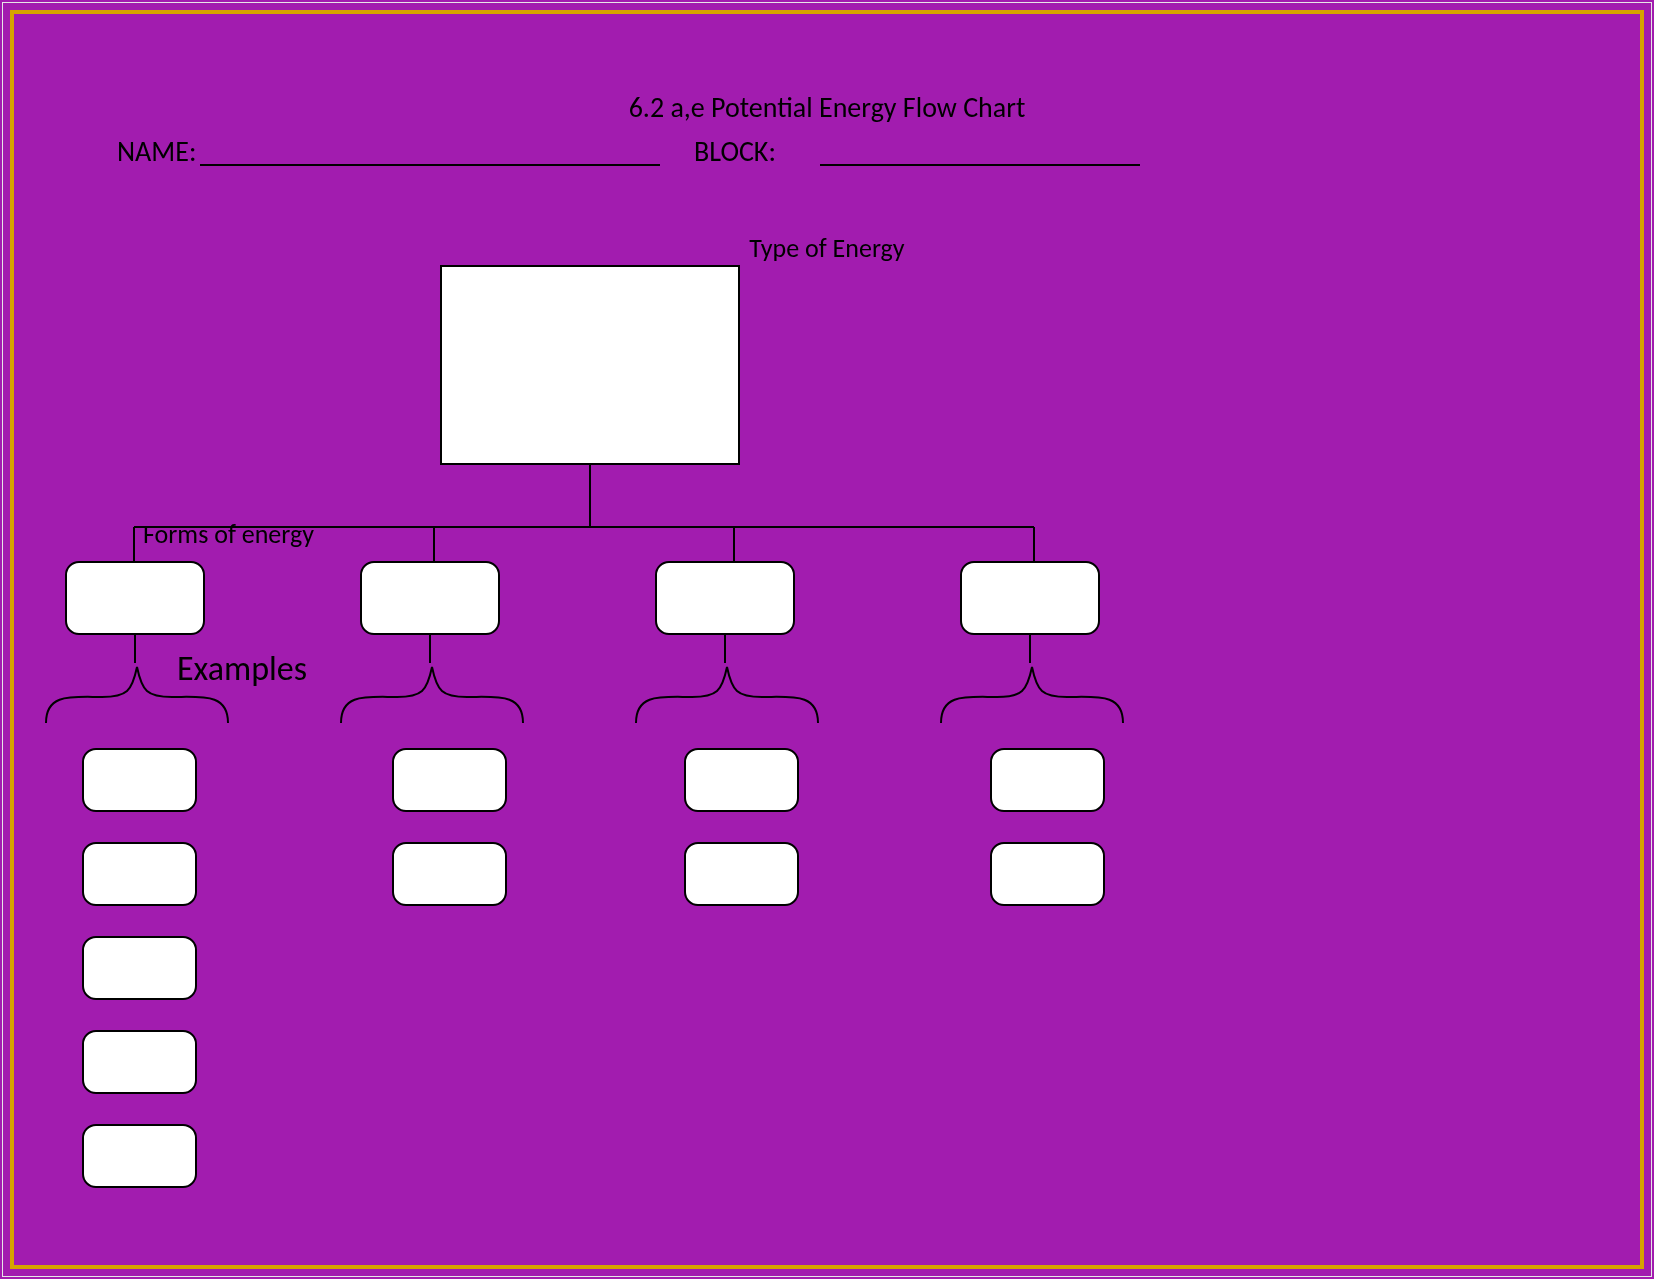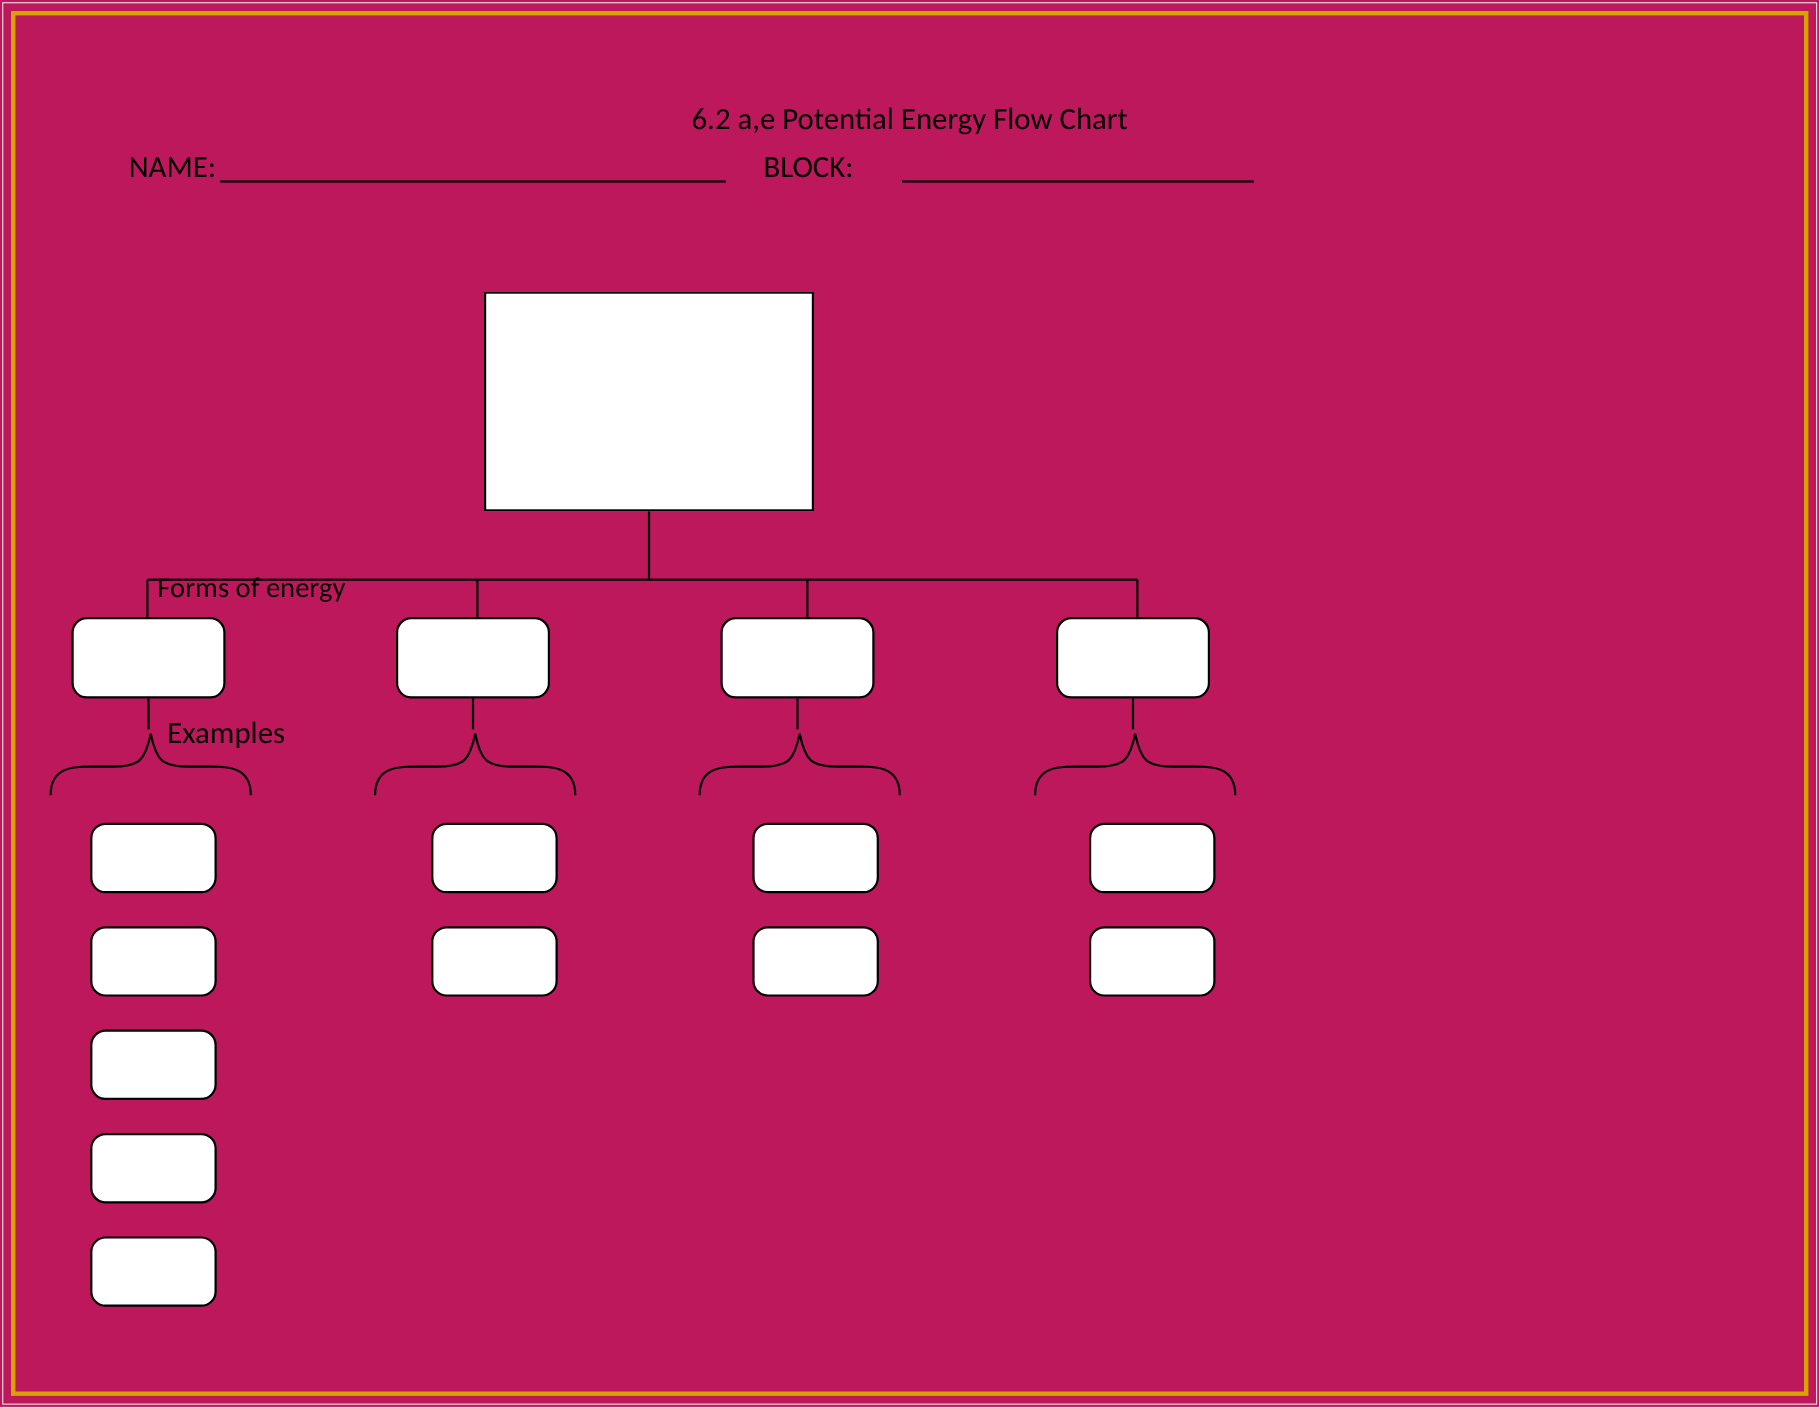--- a/index.html
+++ b/index.html
@@ -4,21 +4,21 @@
 <style>
   html, body {
     margin: 0;
     padding: 0;
     background: #ffffff;
   }
   #page {
     position: relative;
     width: 1654px;
     height: 1279px;
-    background: #be185d;
+    background: #a21caf;
     font-family: "Calibri", "Segoe UI", Arial, sans-serif;
     color: #000;
     box-sizing: border-box;
   }
   
   .outer-frame {
     position: absolute;
     left: 2px; top: 2px; right: 2px; bottom: 2px;
     border: 1px solid #e6e6e6;
     box-sizing: border-box;
@@ -71,22 +71,22 @@
     font-size: 26px;
   }
   .forms-label {
     top: 494px;
     left: 143px;
     font-size: 26px;
     margin-top: 24px;
   }
   .examples-label {
     top: 648px;
-    left: 152px;
-    font-size: 28px;
+    left: 177px;
+    font-size: 34px;
   }
 
   .box {
     position: absolute;
     border: 2px solid #000;
     background: #fff;
     box-sizing: border-box;
   }
   .rounded {
     border-radius: 14px;
@@ -113,20 +113,21 @@
   <div class="inner-frame"></div>
 
   <div class="abs title">6.2 a,e Potential Energy Flow Chart</div>
 
   <div class="abs blanks-row name-label">NAME:</div>
   <div class="abs name-line"></div>
   <div class="abs blanks-row block-label">BLOCK:</div>
   <div class="abs block-line"></div>
 
 
+  <div class="abs upper-label">Type of Energy</div>
 
   <div class="abs forms-label">Forms of energy</div>
 
   <div class="abs examples-label">Examples</div>
 
   <div class="box" id="topbox" style="left: 440px; top: 265px; width: 300px; height: 200px;"></div>
 
   <div id="lines">
       <div class="line" style="left: 589px; top: 465px; width: 2px; height: 62px;"></div>
       <div class="line" style="top: 526px; left: 134px; height: 2px; width: 900px;"></div>

